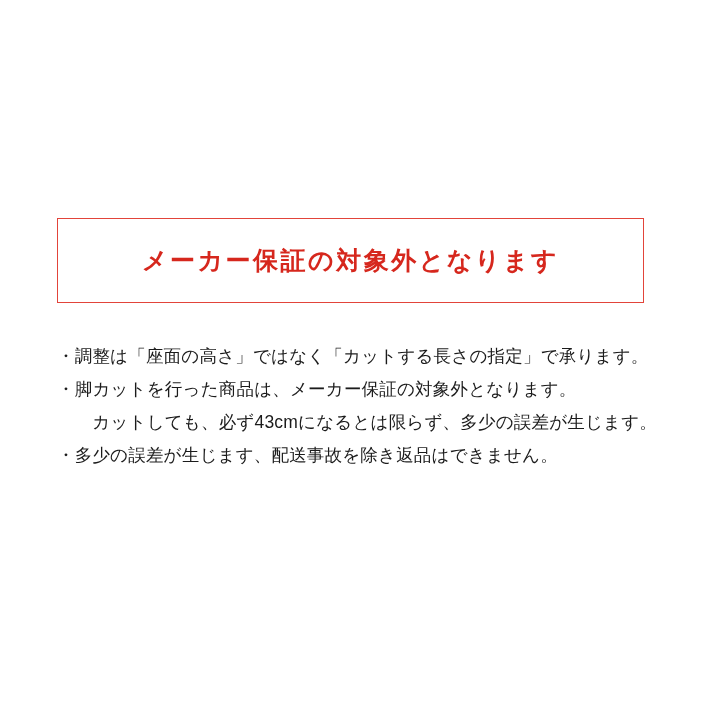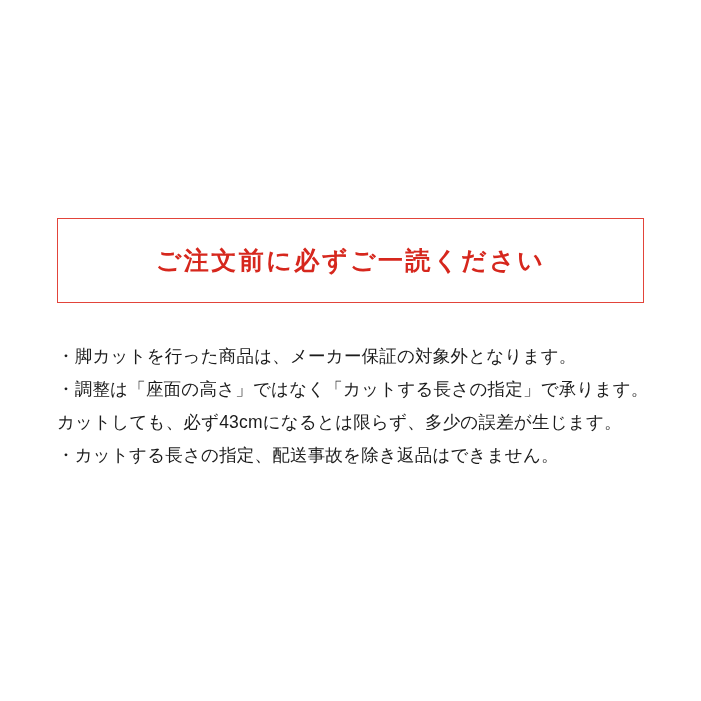--- a/index.html
+++ b/index.html
@@ -50,31 +50,32 @@
   }
   .body-line {
     color: #1b1b1b;
     font-size: 17.5px;
     line-height: 33px;
     letter-spacing: 0.2px;
     white-space: nowrap;
   }
   .body-line.wrap-cont {
     white-space: nowrap;
+    text-align: right;
   }
 </style>
 </head>
 <body>
 
 <div class="page">
 
   <div class="notice-box">
-    <div class="notice-title">ご注文前に必ずご一読ください</div>
+    <div class="notice-title">メーカー保証の対象外となります</div>
   </div>
 
   <div class="body-list">
+    <div class="body-line">・調整は「座面の高さ」ではなく「カットする長さの指定」で承ります。</div>
     <div class="body-line">・脚カットを行った商品は、メーカー保証の対象外となります。</div>
-    <div class="body-line">・調整は「座面の高さ」ではなく「カットする長さの指定」で承ります。</div>
     <div class="body-line wrap-cont">カットしても、必ず43cmになるとは限らず、多少の誤差が生じます。</div>
-    <div class="body-line">・カットする長さの指定、配送事故を除き返品はできません。</div>
+    <div class="body-line">・多少の誤差が生じます、配送事故を除き返品はできません。</div>
   </div>
 
 </div>
 
 </body></html>

